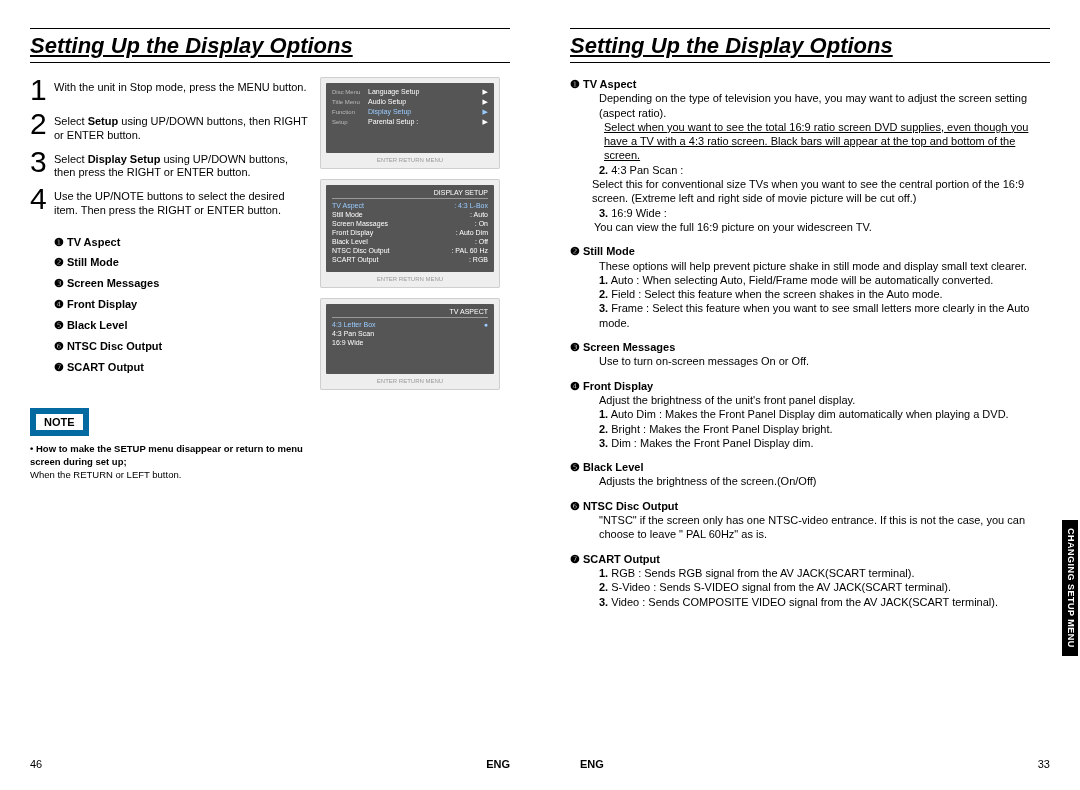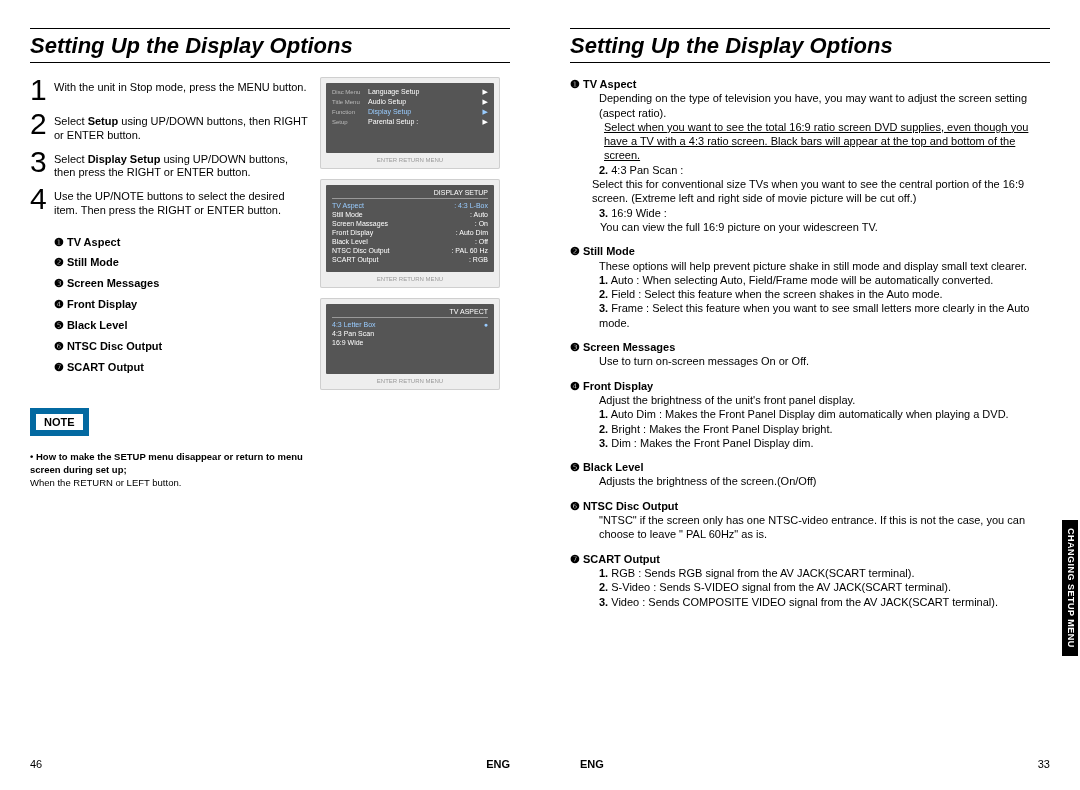--- a/index.html
+++ b/index.html
@@ -30,20 +30,21 @@
     border-bottom: 1px solid #000;
     padding: 4px 0 3px 0;
     margin-bottom: 14px;
   }
   .title-bar h1 {
     margin: 0;
     font-size: 22px;
     font-weight: bold;
     font-style: italic;
     white-space: nowrap;
+    text-decoration: underline;
   }
   .left-body {
     display: flex;
   }
   .steps-col {
     width: 280px;
     padding-right: 10px;
   }
   .shots-col {
     width: 180px;
@@ -74,21 +75,21 @@
   .note-box {
     border: 6px solid #0369a1;
     display: inline-block;
     padding: 2px 8px;
     font-weight: bold;
     font-size: 11px;
     margin-top: 30px;
   }
   .note-text {
     font-size: 9.5px;
-    margin-top: 14px;
+    margin-top: 6px;
     line-height: 1.4;
   }
   .note-text b { font-weight: bold; }
   .shot {
     background: #eee;
     border-radius: 2px;
     padding: 6px;
     margin-bottom: 10px;
     font-size: 7px;
     color: #333;
@@ -277,21 +278,21 @@
       <h1>Setting Up the Display Options</h1>
     </div>
     <div class="right-body" id="rbody">
         <div class="item-block">
           <div class="item-head">❶ TV Aspect</div>
           <div class="sub">Depending on the type of television you have, you may want to adjust the screen setting (aspect ratio).</div>
           <div class="sub" style="margin-left:34px;text-decoration:underline;">Select when you want to see the total 16:9 ratio screen DVD supplies, even though you have a TV with a 4:3 ratio screen. Black bars will appear at the top and bottom of the screen.</div>
           <div class="sub"><b>2.</b> 4:3 Pan Scan :</div>
           <div class="sub" style="margin-left:22px;">Select this for conventional size TVs when you want to see the central portion of the 16:9 screen. (Extreme left and right side of movie picture will be cut off.)</div>
           <div class="sub"><b>3.</b> 16:9 Wide :</div>
-          <div class="sub" style="margin-left:30px;">You can view the full 16:9 picture on your widescreen TV.</div>
+          <div class="sub" style="margin-left:24px;">You can view the full 16:9 picture on your widescreen TV.</div>
         </div>
         <div class="item-block">
           <div class="item-head">❷ Still Mode</div>
           <div class="sub">These options will help prevent picture shake in still mode and display small text clearer.</div>
           <div class="sub"><b>1.</b> Auto : When selecting Auto, Field/Frame mode will be automatically converted.</div>
           <div class="sub"><b>2.</b> Field : Select this feature when the screen shakes in the Auto mode.</div>
           <div class="sub"><b>3.</b> Frame : Select this feature when you want to see small letters more clearly in the Auto mode.</div>
         </div>
         <div class="item-block">
           <div class="item-head">❸ Screen Messages</div>

